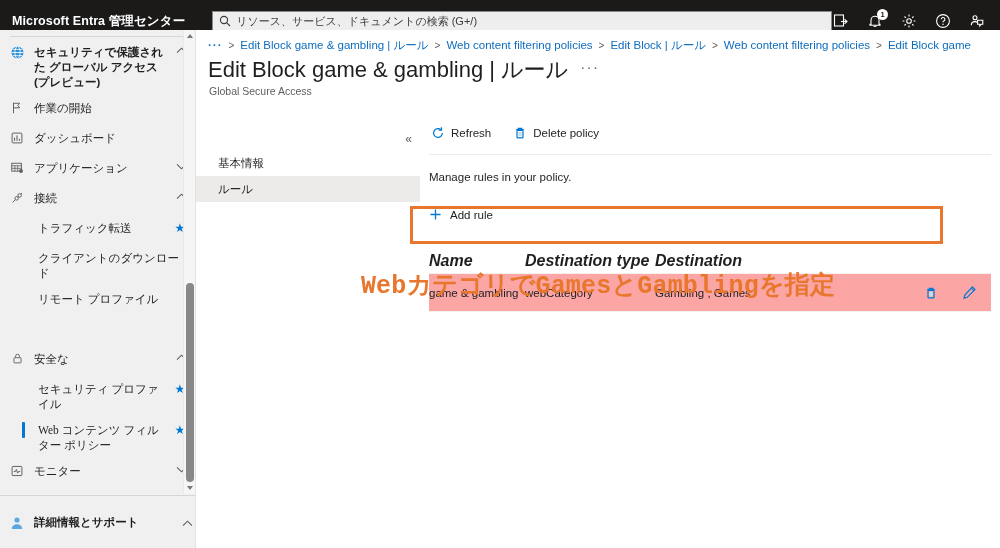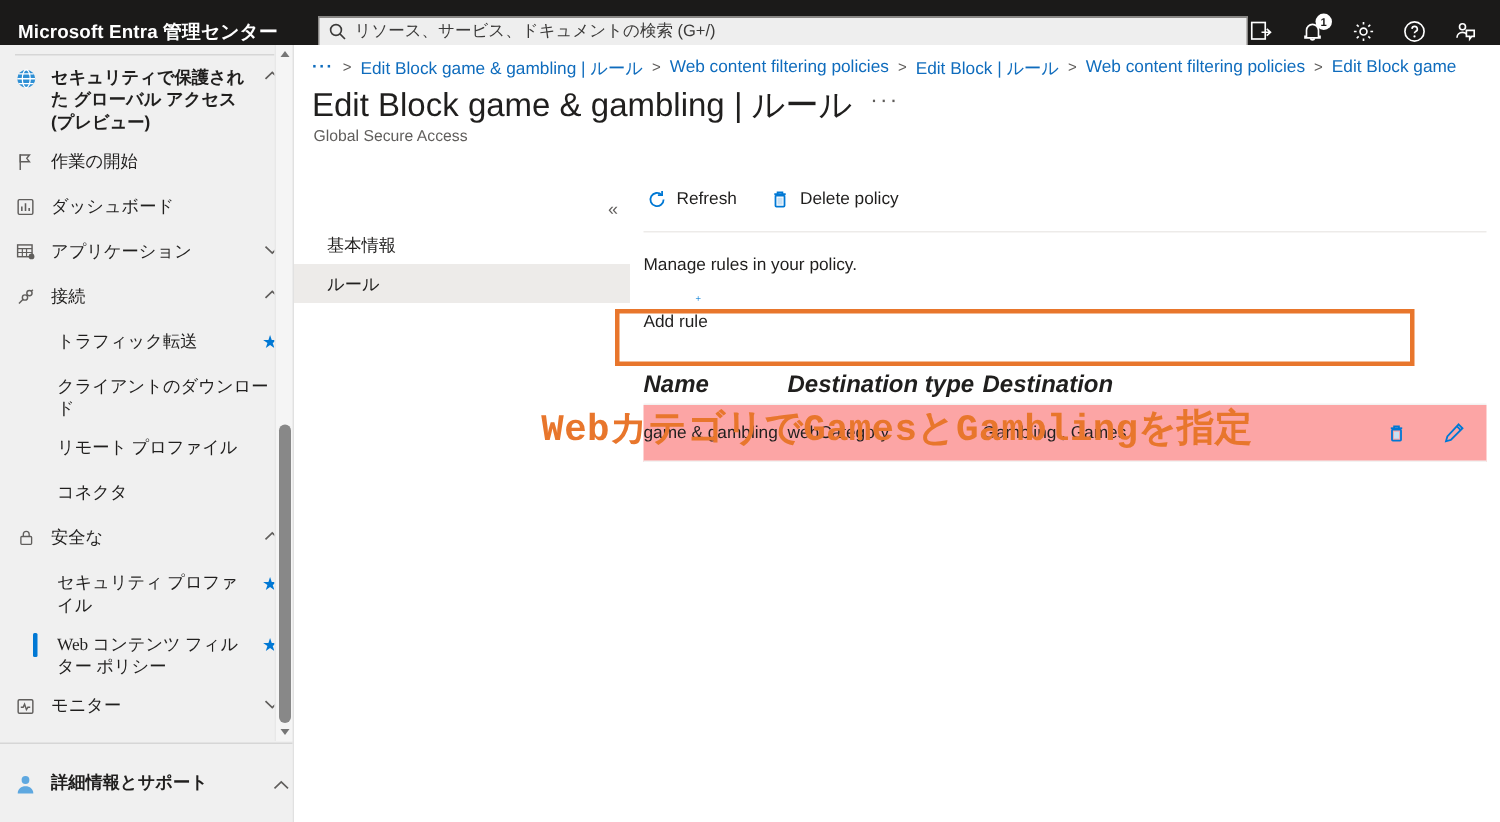--- a/index.html
+++ b/index.html
@@ -179,21 +179,21 @@
     height: 26px; padding: 0 2px;
   }
   #cmd-divider { height: 1px; background: #edebe9; margin: 6px 9px 0 9px; }
 
   #hint-text {
     padding: 16px 0 0 9px; font-size: 11.5px; color: #201f1e;
   }
   #add-rule {
     display: inline-flex; align-items: flex-end; gap: 8px;
     margin: 14px 0 0 9px; font-size: 11.5px; color: #201f1e; cursor: pointer;
-    height: 24px; padding-right: 4px; flex-direction: column;
+    height: 24px; padding-right: 4px;
   }
 
   
   #rules-table { margin: 24px 0 0 9px; width: 562px; }
   #rules-head {
     display: flex; align-items: center; height: 24px;
     font-size: 16px; font-weight: 700; color: #201f1e; font-style: italic;
   }
   .col-name { width: 96px; flex: 0 0 96px; }
   .col-dtype { width: 130px; flex: 0 0 130px; }
@@ -355,21 +355,20 @@
         <div class="navitem sub">
           <div class="nav-icon"></div>
           <div class="nav-label">クライアントのダウンロード</div>
         </div>
         <div class="navitem sub">
           <div class="nav-icon"></div>
           <div class="nav-label">リモート プロファイル</div>
         </div>
         <div class="navitem sub">
           <div class="nav-icon"></div>
-          <div class="nav-label">コネクタ</div>
         </div>
         <div class="navitem">
           <div class="nav-icon">
             <svg width="13" height="13" viewBox="0 0 16 16">
               <rect x="3.6" y="7" width="8.8" height="6.4" rx=".8" fill="none" stroke="#605e5c" stroke-width="1.1"></rect>
               <path d="M5.6 7V5.2a2.4 2.4 0 0 1 4.8 0V7" fill="none" stroke="#605e5c" stroke-width="1.1"></path>
             </svg>
           </div>
           <div class="nav-label">安全な</div>
           <div class="chev">

